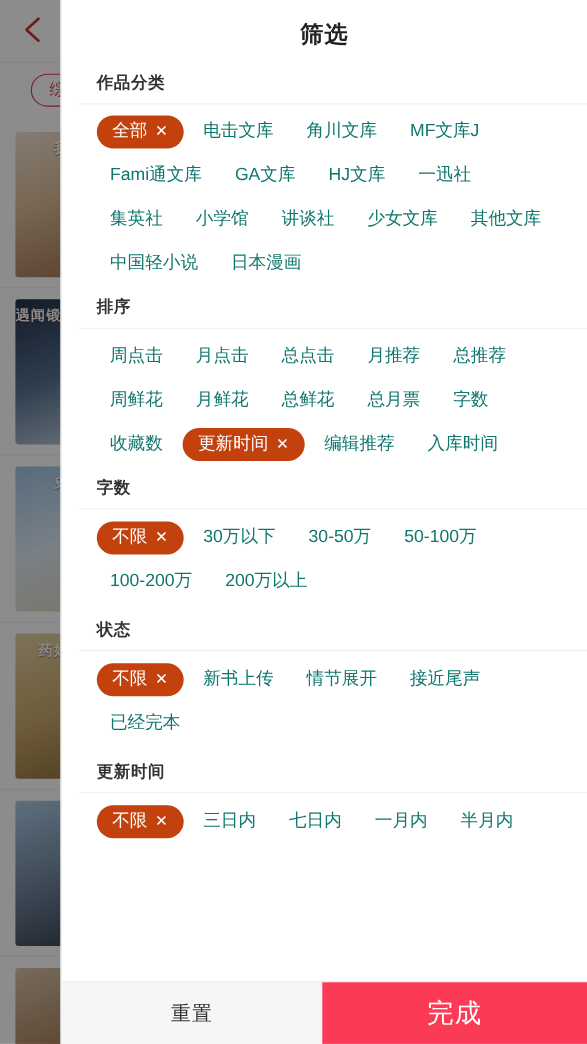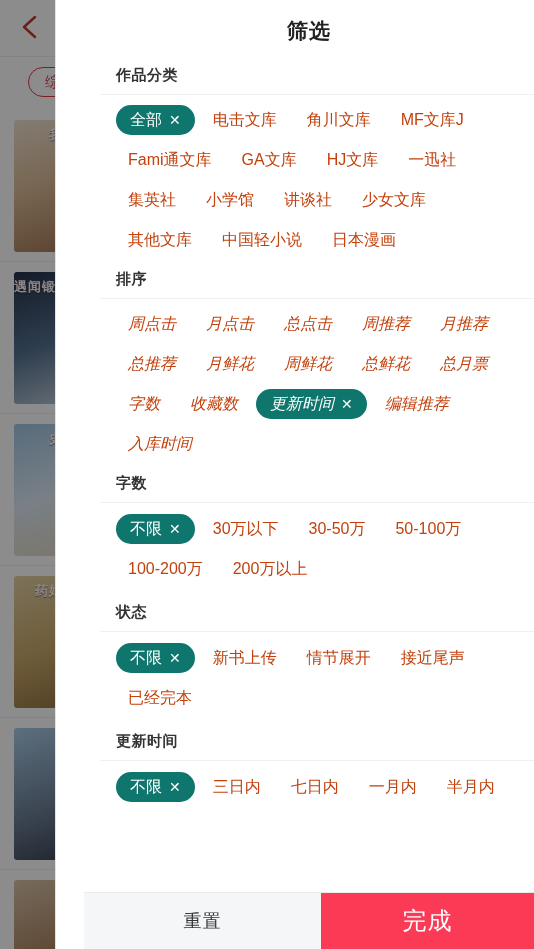--- a/index.html
+++ b/index.html
@@ -108,21 +108,20 @@
     position: absolute;
     top: 0;
     left: 55px;
     width: 479px;
     height: 949px;
     background: #ffffff;
     box-sizing: border-box;
     border-left: 1px solid #e3e3e3;
     display: flex;
     flex-direction: column;
-    padding-left: 28px;
   }
   #panel-header {
     height: 62px;
     flex: 0 0 62px;
     display: flex;
     align-items: center;
     justify-content: center;
     background: #ffffff;
   }
   #panel-title {
@@ -158,48 +157,48 @@
   .tag-wrap {
     display: flex;
     flex-wrap: wrap;
     padding: 6px 0 10px 0;
   }
   .tag {
     height: 30px;
     line-height: 30px;
     border-radius: 15px;
     font-size: 16px;
-    color: #c2410c;
+    color: #0f766e;
     padding: 0 12px;
     margin: 5px 6px 5px 0;
     white-space: nowrap;
     box-sizing: border-box;
     display: inline-flex;
     align-items: center;
   }
   .tag.active {
-    background: #0f766e;
+    background: #c2410c;
     color: #ffffff;
     padding: 0 14px;
   }
   .tag .x-glyph {
     display: none;
   }
   .tag.active .x-glyph {
     display: inline-block;
     margin-left: 7px;
     font-size: 14px;
     color: #ffffff;
     line-height: 1;
     font-family: "DejaVu Sans", sans-serif;
   }
 
   
   .section.cat   .tag-wrap { padding-top: 5px; padding-bottom: 6px; }
-  .section.sort  .tag-wrap { padding-top: 5px; padding-bottom: 6px; font-style: italic; }
+  .section.sort  .tag-wrap { padding-top: 5px; padding-bottom: 6px; }
 
   
   #panel-footer {
     flex: 0 0 56px;
     height: 56px;
     display: flex;
     background: #f5f6f8;
     border-top: 1px solid #ececec;
   }
   #reset-button {
@@ -346,33 +345,30 @@
         <span class="tag">
             <span>周点击</span>
           </span>
         <span class="tag">
             <span>月点击</span>
           </span>
         <span class="tag">
             <span>总点击</span>
           </span>
         <span class="tag">
-            <span>周推荐</span>
-          </span>
-        <span class="tag">
             <span>月推荐</span>
           </span>
         <span class="tag">
             <span>总推荐</span>
           </span>
         <span class="tag">
+            <span>周鲜花</span>
+          </span>
+        <span class="tag">
             <span>月鲜花</span>
-          </span>
-        <span class="tag">
-            <span>周鲜花</span>
           </span>
         <span class="tag">
             <span>总鲜花</span>
           </span>
         <span class="tag">
             <span>总月票</span>
           </span>
         <span class="tag">
             <span>字数</span>
           </span>

